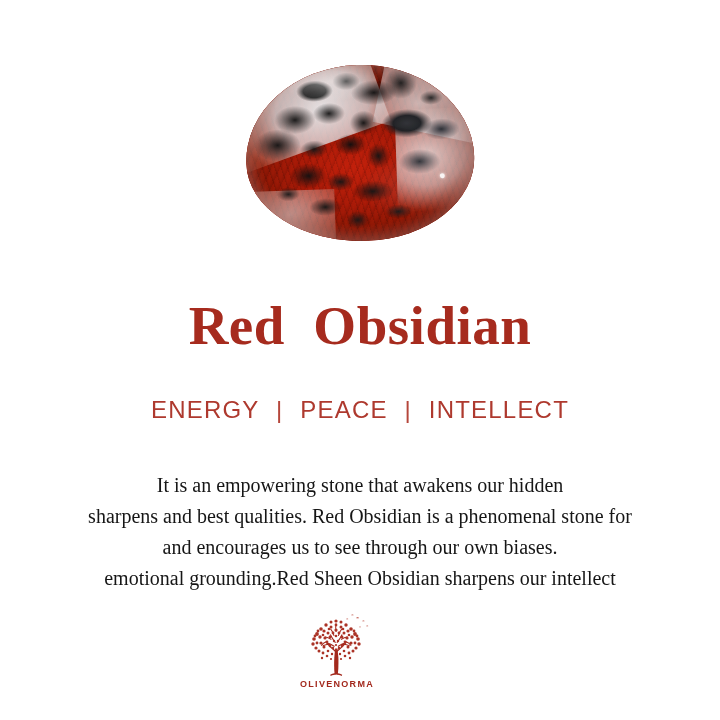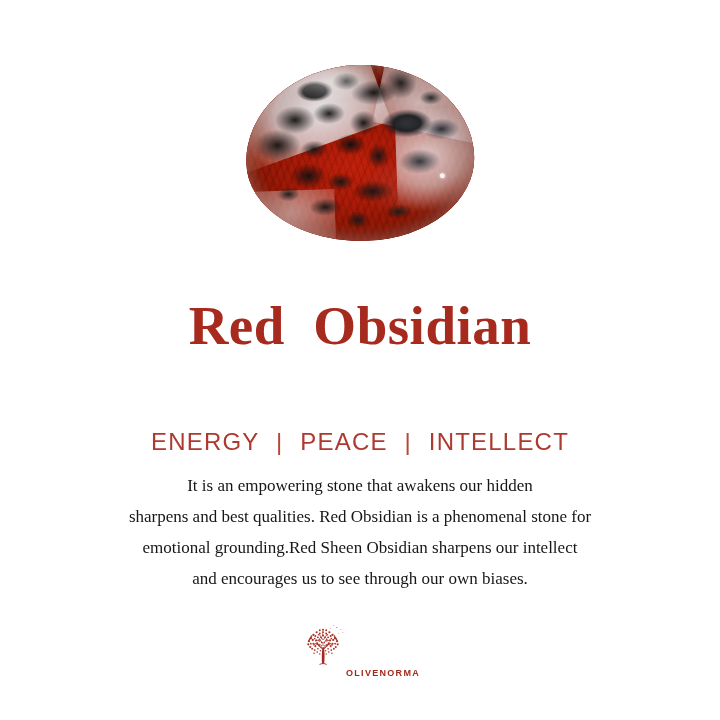--- a/index.html
+++ b/index.html
@@ -169,51 +169,50 @@
     left: 0;
     top: 396px;
     width: 720px;
     text-align: center;
     font-family: "Liberation Sans", "DejaVu Sans", sans-serif;
     font-size: 24px;
     font-weight: 400;
     color: #ae392e;
     letter-spacing: 1.2px;
     line-height: 1.2;
-    margin-top: 32px;
   }
   .subtitle .sep {
     padding: 0 9px;
     color: #b5463b;
   }
 
   
   .body-copy {
     position: absolute;
     left: 0;
     top: 470px;
     width: 720px;
     text-align: center;
     font-family: "Liberation Serif", "DejaVu Serif", serif;
-    font-size: 17px;
+    font-size: 20px;
     color: #161616;
     line-height: 31px;
   }
   .body-copy .line { display: block; }
 
   
   .logo {
     position: absolute;
     left: 50%;
     top: 612px;
     transform: translateX(-50%);
     width: 120px;
     display: flex;
-    flex-direction: row;
-    align-items: flex-end;
+    flex-direction: column;
+    align-items: flex-start;
   }
   .logo-mark { display: block; }
   .logo-word {
     margin-top: 1px;
     font-family: "Liberation Sans", "DejaVu Sans", sans-serif;
     font-size: 9px;
     font-weight: 700;
     letter-spacing: 1.3px;
     color: #a3291d;
     text-align: center;
@@ -245,22 +244,22 @@
     <span>ENERGY</span>
     <span class="sep">|</span>
     <span>PEACE</span>
     <span class="sep">|</span>
     <span>INTELLECT</span>
   </div>
 
   <div class="body-copy">
     <span class="line">It is an empowering stone that awakens our hidden</span>
     <span class="line">sharpens and best qualities. Red Obsidian is a phenomenal stone for</span>
+    <span class="line">and encourages us to see through our own biases.</span>
     <span class="line">emotional grounding.Red Sheen Obsidian sharpens our intellect</span>
-    <span class="line">and encourages us to see through our own biases.</span>
   </div>
 
   <div class="logo">
     <svg class="logo-mark" width="72" height="66" viewBox="0 0 72 66">
       <g fill="#a3291d">
 
         <path d="M34.6 62.5 h3.2 l0.5 -5.5 c0.1 -3.4 0.2 -7.6 0.1 -11.2 l-0.9 -9.2 h-2.4 l-0.8 9.2 c-0.2 3.6 -0.2 7.8 -0.1 11.2 z"></path>
         <path d="M30.2 62.8 c2.2 -1.0 3.9 -1.6 5.6 -1.8 l0 1.6 c-1.4 0.2 -3.0 0.6 -5.1 1.3 z"></path>
         <path d="M42.2 62.8 c-2.2 -1.0 -3.9 -1.6 -5.6 -1.8 l0 1.6 c1.4 0.2 3.0 0.6 5.1 1.3 z"></path>
 

